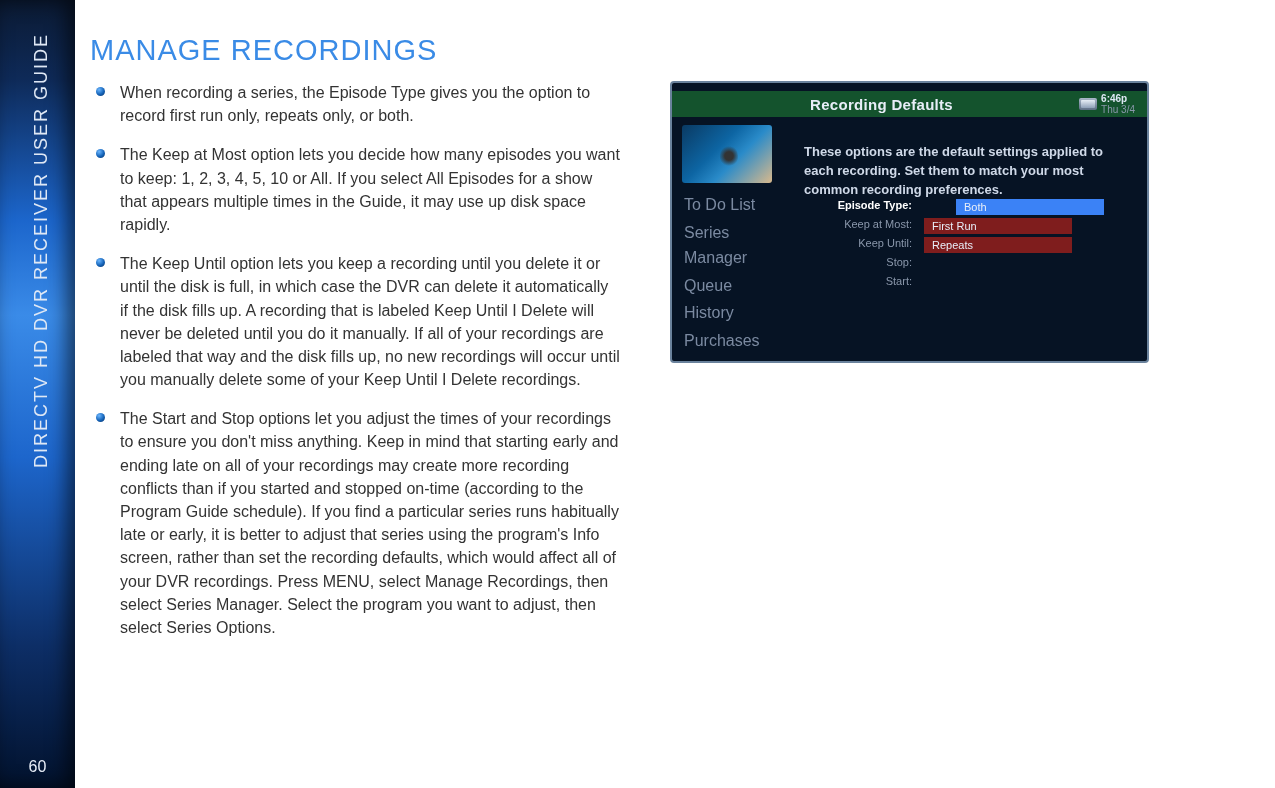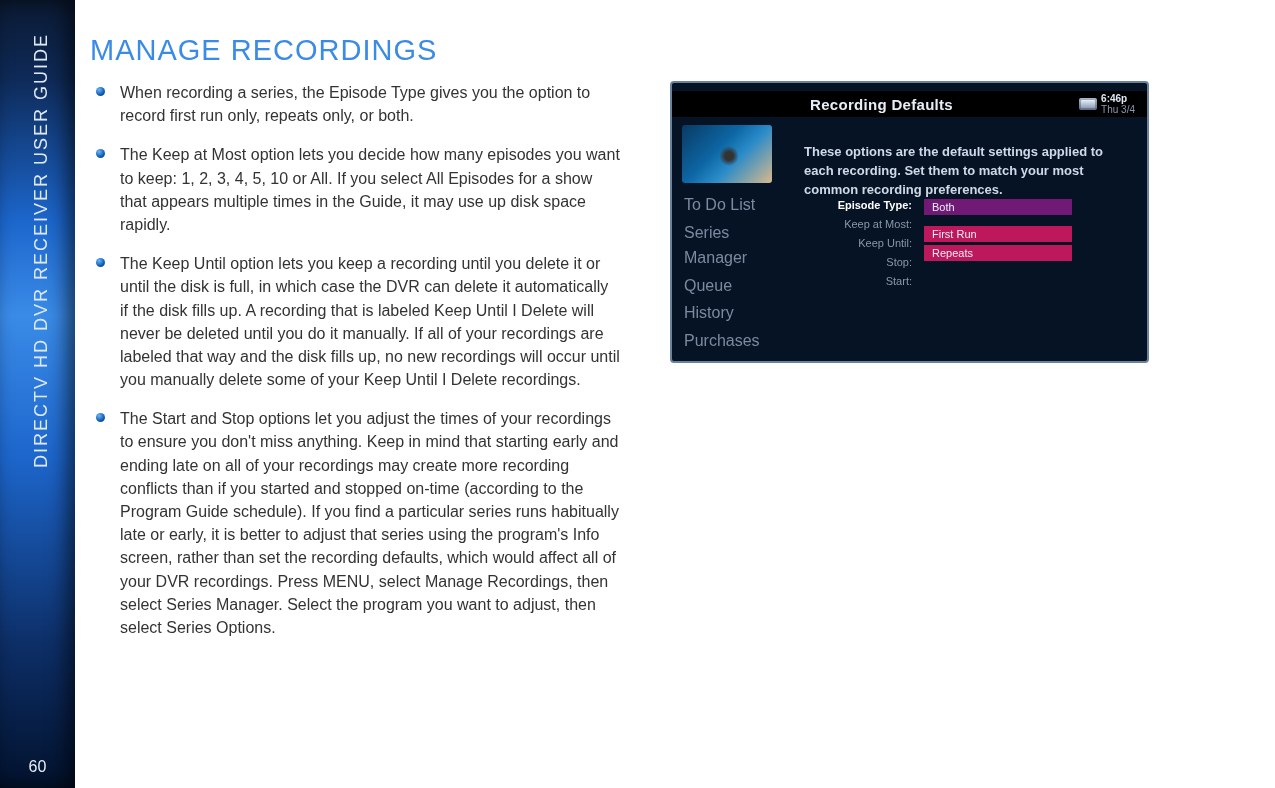--- a/index.html
+++ b/index.html
@@ -19,40 +19,40 @@
 
   .columns{display:flex;gap:50px;align-items:flex-start;}
   .text-col{width:530px;color:#333;font-size:16px;line-height:1.45;}
   .bullets{list-style:none;padding:0;margin:0;}
   .bullets li{position:relative;padding-left:30px;margin-bottom:16px;}
   .bullets li::before{content:"";position:absolute;left:6px;top:6px;width:9px;height:9px;border-radius:50%;
     background:radial-gradient(circle at 35% 30%,#6bb6ff 0%,#1463b8 55%,#0a2e5f 100%);}
 
   
   .shot{width:475px;height:278px;border:2px solid #6a829c;border-radius:4px;background:#061324;position:relative;overflow:hidden;font-family:Arial,sans-serif;}
-  .shot-banner{position:absolute;left:0;right:0;top:8px;height:26px;background:#000000;display:flex;align-items:center;padding:0 12px;}
+  .shot-banner{position:absolute;left:0;right:0;top:8px;height:26px;background:#14532d;display:flex;align-items:center;padding:0 12px;}
   .shot-banner .title{flex:1;text-align:center;color:#e8eef8;font-size:15px;font-weight:700;letter-spacing:.3px;}
   .shot-banner .clock{color:#dfe8f5;font-size:10px;line-height:1.1;text-align:left;}
   .shot-banner .logo{width:18px;height:12px;margin-right:4px;background:linear-gradient(#a9b7c9,#5d6e84);border-radius:2px;position:relative;}
   .shot-banner .logo::after{content:"";position:absolute;inset:2px;border-radius:1px;background:linear-gradient(#e6edf5,#8ea0b8);}
   .shot-bg{position:absolute;left:10px;top:42px;width:90px;height:58px;border-radius:3px;
     background:linear-gradient(135deg,#0a3a63 0%,#0d65a3 40%,#2a8bc9 60%,#d9b98c 100%);}
   .shot-bg::after{content:"";position:absolute;left:38px;top:20px;width:18px;height:22px;
     background:radial-gradient(circle,#333 30%,transparent 70%);border-radius:50% 50% 40% 40%;}
   .shot-sidebar{position:absolute;left:10px;top:108px;width:110px;}
   .shot-sidebar div{color:#7b8aa1;font-size:16px;line-height:1.6;padding:1px 2px;}
   .shot-sidebar .active{color:#fff;}
   .shot-desc{position:absolute;left:132px;top:60px;right:14px;color:#cfd9e8;font-size:13px;line-height:1.45;font-weight:700;}
   .shot-form{position:absolute;left:150px;top:116px;}
   .shot-row{display:flex;align-items:flex-start;height:19px;}
   .shot-row .lab{width:90px;text-align:right;padding-right:12px;color:#8a97ab;font-size:11px;}
   .shot-row .lab.active{color:#fff;font-weight:700;}
   .shot-row .val{width:140px;height:16px;line-height:16px;padding-left:8px;color:#e8eef8;font-size:11px;}
-  .shot-row .val.sel{background:#701a75;}
-  .shot-row .val.box{background:#be185d;margin-top:8px;}
+  .shot-row .val.sel{background:#3b82f6;margin-left:32px;}
+  .shot-row .val.box{background:#7f1d1d;}
 </style>
 </head>
 <body>
 
 <div class="spine">
   <div class="spine-label">DIRECTV HD DVR RECEIVER USER GUIDE</div>
   <div class="page-number">60</div>
 </div>
 
 <div class="page">

